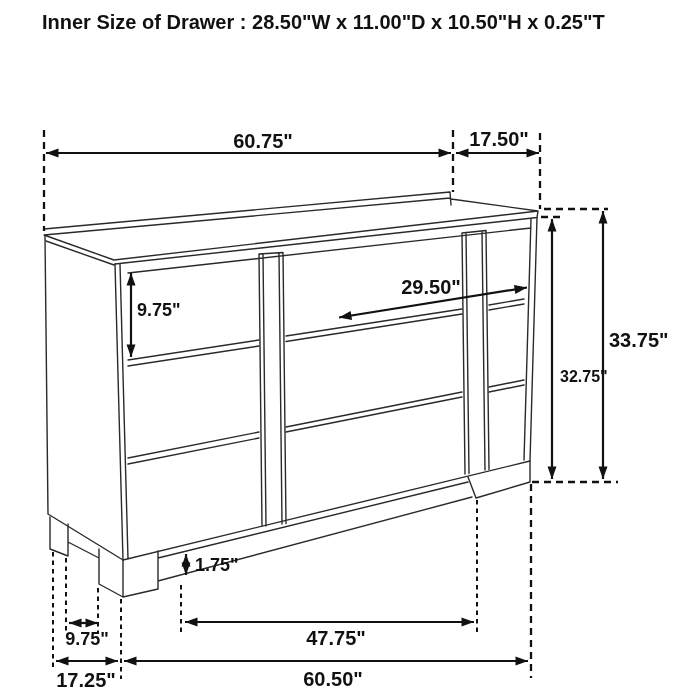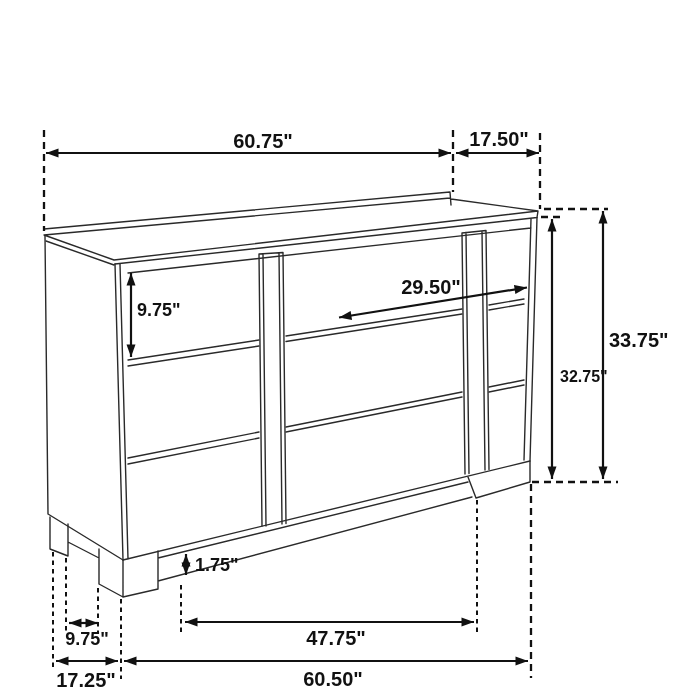--- a/index.html
+++ b/index.html
@@ -69,20 +69,21 @@
       <line x1="552" y1="219" x2="552" y2="479" marker-start="url(#ahs)" marker-end="url(#ah)"></line>
       <line x1="603" y1="211" x2="603" y2="479" marker-start="url(#ahs)" marker-end="url(#ah)"></line>
       <line x1="186" y1="554" x2="186" y2="575" marker-start="url(#ahs)" marker-end="url(#ah)"></line>
       <line x1="69" y1="623" x2="98" y2="623" marker-start="url(#ahs)" marker-end="url(#ah)"></line>
       <line x1="185" y1="622" x2="474" y2="622" marker-start="url(#ahs)" marker-end="url(#ah)"></line>
       <line x1="124" y1="661" x2="528" y2="661" marker-start="url(#ahs)" marker-end="url(#ah)"></line>
       <line x1="56" y1="661" x2="118" y2="661" marker-start="url(#ahs)" marker-end="url(#ah)"></line>
     </g>
   </svg>
 
+  <div class="title">Inner Size of Drawer : 28.50"W x 11.00"D x 10.50"H x 0.25"T</div>
 
   <div class="dim-label centered" style="left:263px;top:131px;">60.75"</div>
 
   <div class="dim-label centered" style="left:499px;top:129px;">17.50"</div>
 
   <div class="dim-label sz18" style="left:137px;top:301px;">9.75"</div>
 
   <div class="dim-label centered" style="left:431px;top:277px;">29.50"</div>
 
   <div class="dim-label" style="left:609px;top:330px;">33.75"</div>

